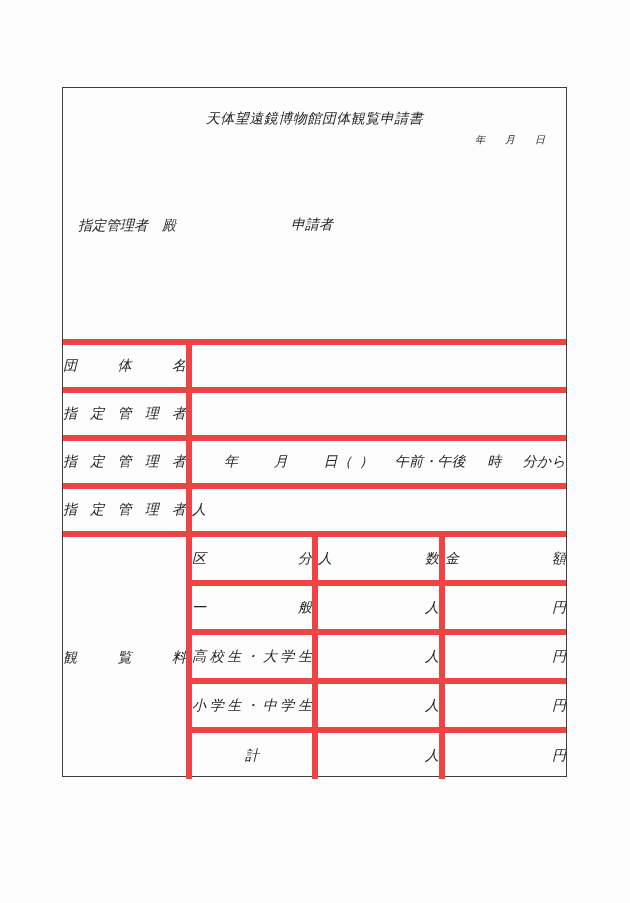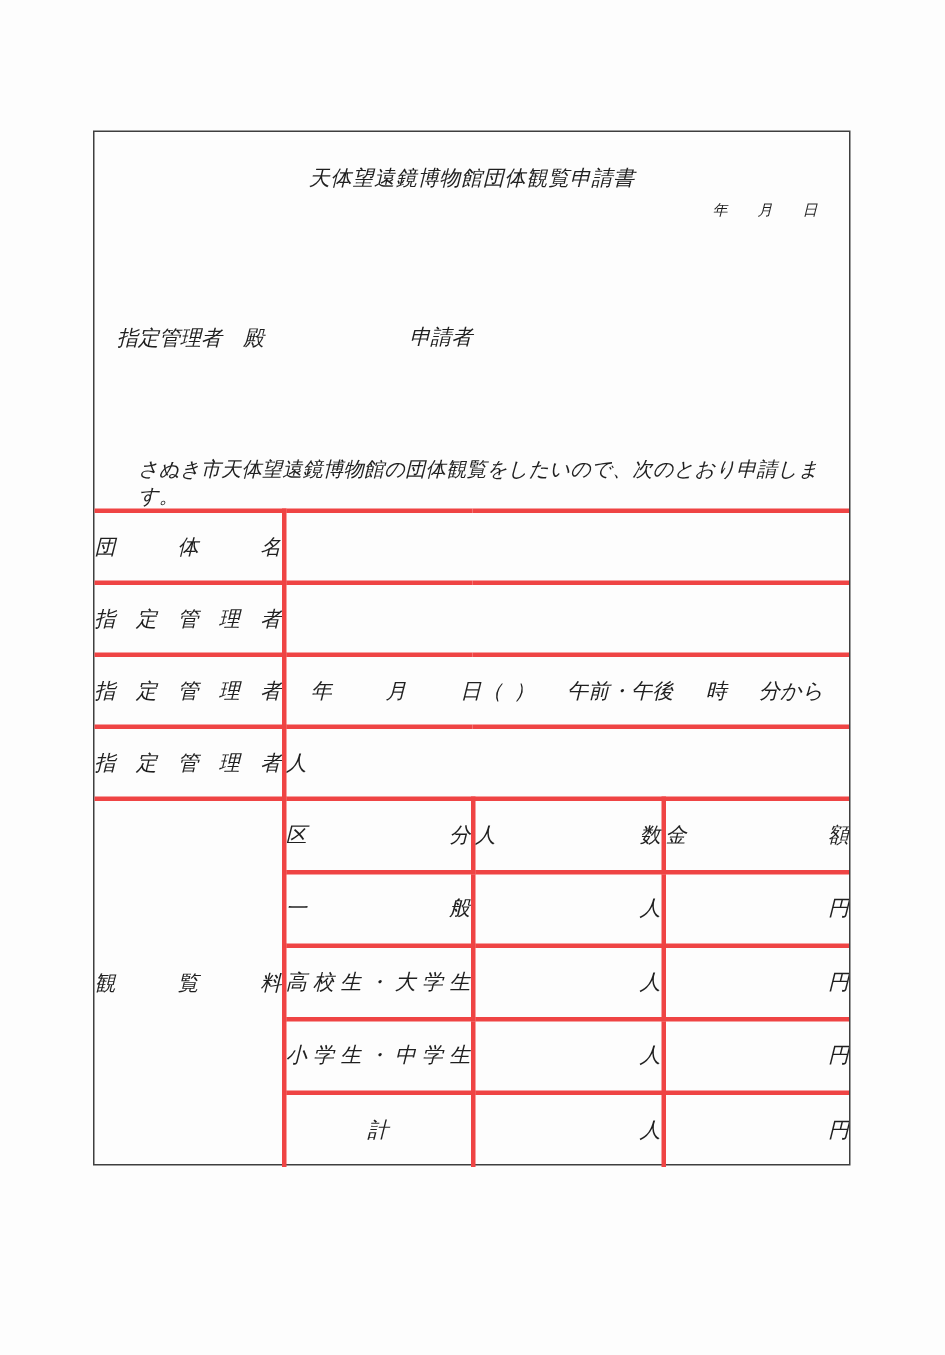--- a/index.html
+++ b/index.html
@@ -24,72 +24,71 @@
     border: 1px solid #3f3f3f;
     font-style: italic;
   }
 
   .title {
     position: absolute; top: 22px; left: 0; right: 0;
     text-align: center; font-size: 14px; letter-spacing: 0.5px;
   }
   .date-line { position: absolute; top: 45px; right: 21px; font-size: 10px; }
   .addressee { position: absolute; top: 97px; left: 15px; font-size: 14px; margin-top: 32px; }
-  .applicant-label { position: absolute; top: 128px; left: 210px; }
+  .applicant-label { position: absolute; top: 128px; left: 228px; }
   .applicant-fields { position: absolute; top: 128px; left: 274px; }
   .applicant-fields > div { height: 23px; line-height: 19px; }
   .statement { position: absolute; top: 216px; left: 29px; font-size: 13.5px; letter-spacing: 0.1px; }
 
   table.form-table {
     position: absolute; left: 0; top: 251px;
     width: 503px; border-collapse: collapse; table-layout: fixed;
     font-size: 14px;
   }
   .form-table col.c1 { width: 126px; }
   .form-table col.c2 { width: 126px; }
   .form-table col.c3 { width: 127px; }
   .form-table th, .form-table td {
-    border: 3px solid #ef4444;
+    border: 6px solid #ef4444;
     font-weight: normal;
     vertical-align: middle;
     padding: 0;
     overflow: hidden;
     white-space: nowrap;
   }
   .form-table tr > *:first-child { border-left: none; }
   .form-table tr > *:last-child  { border-right: none; }
   .form-table tr.last > th, .form-table tr.last > td,
   .form-table .fee-label { border-bottom: none; }
   .form-table tr.r-std { height: 48px; }
   .form-table tr.r-fee { height: 49px; }
 
   .lbl   { text-align: justify; text-align-last: justify; padding: 0 12px 0 15px; }
   .jcell { text-align: justify; text-align-last: justify; padding: 0 7px; }
   .rcell { text-align: right; padding-right: 9px; }
   .ccell { text-align: center; }
-  .datetime { text-align: center; padding-left: 42px; letter-spacing: 0.2px; }
+  .datetime { text-align: right; padding-left: 42px; letter-spacing: 0.2px; }
   .people   { text-align: left; padding-left: 58px; }
 </style>
 </head>
 <body>
 
 <div class="page">
 
 
   <div class="box">
 
     <div class="title">天体望遠鏡博物館団体観覧申請書</div>
 
     <div class="date-line">年　　月　　日</div>
 
     <div class="addressee">指定管理者　殿</div>
 
     <div class="applicant-label">申請者</div>
 
-    <div class="statement">さぬき市天体望遠鏡博物館の団体観覧をしたいので、次のとおり申請します。</div>
 
     <table class="form-table">
       <colgroup>
           <col class="c1">
           <col class="c2">
           <col class="c3">
           <col class="c4">
         </colgroup>
 
       <tbody>

